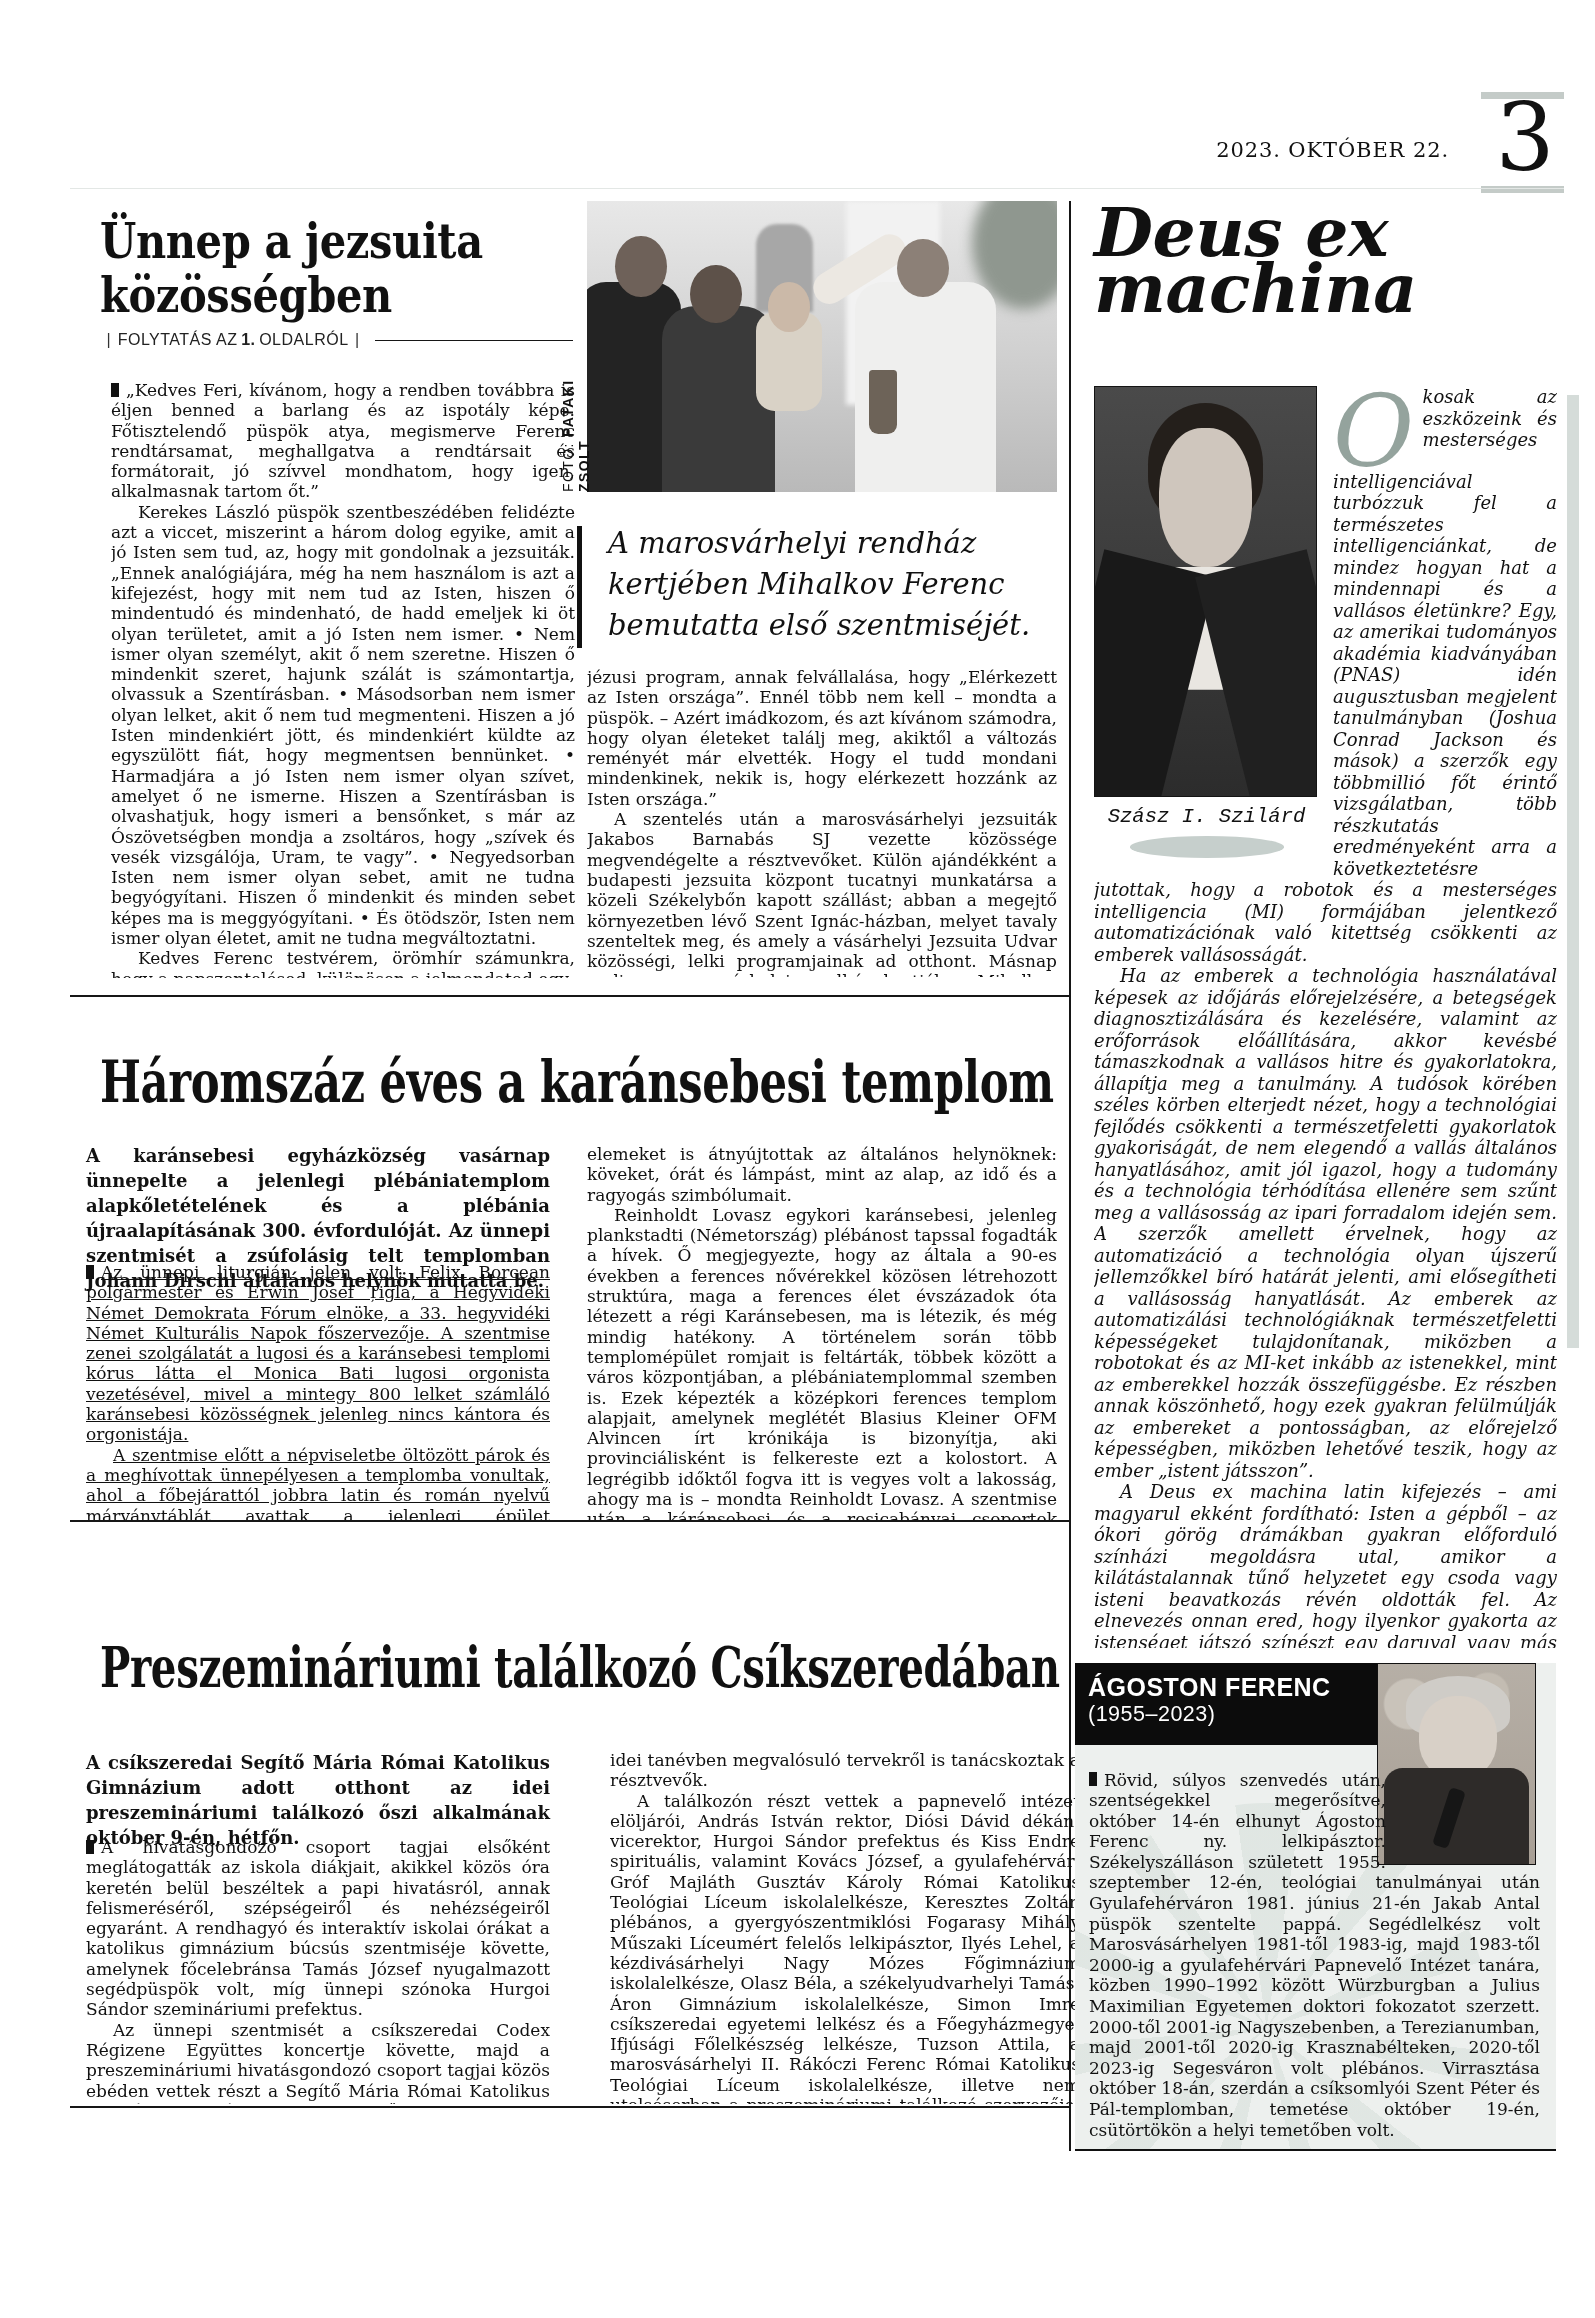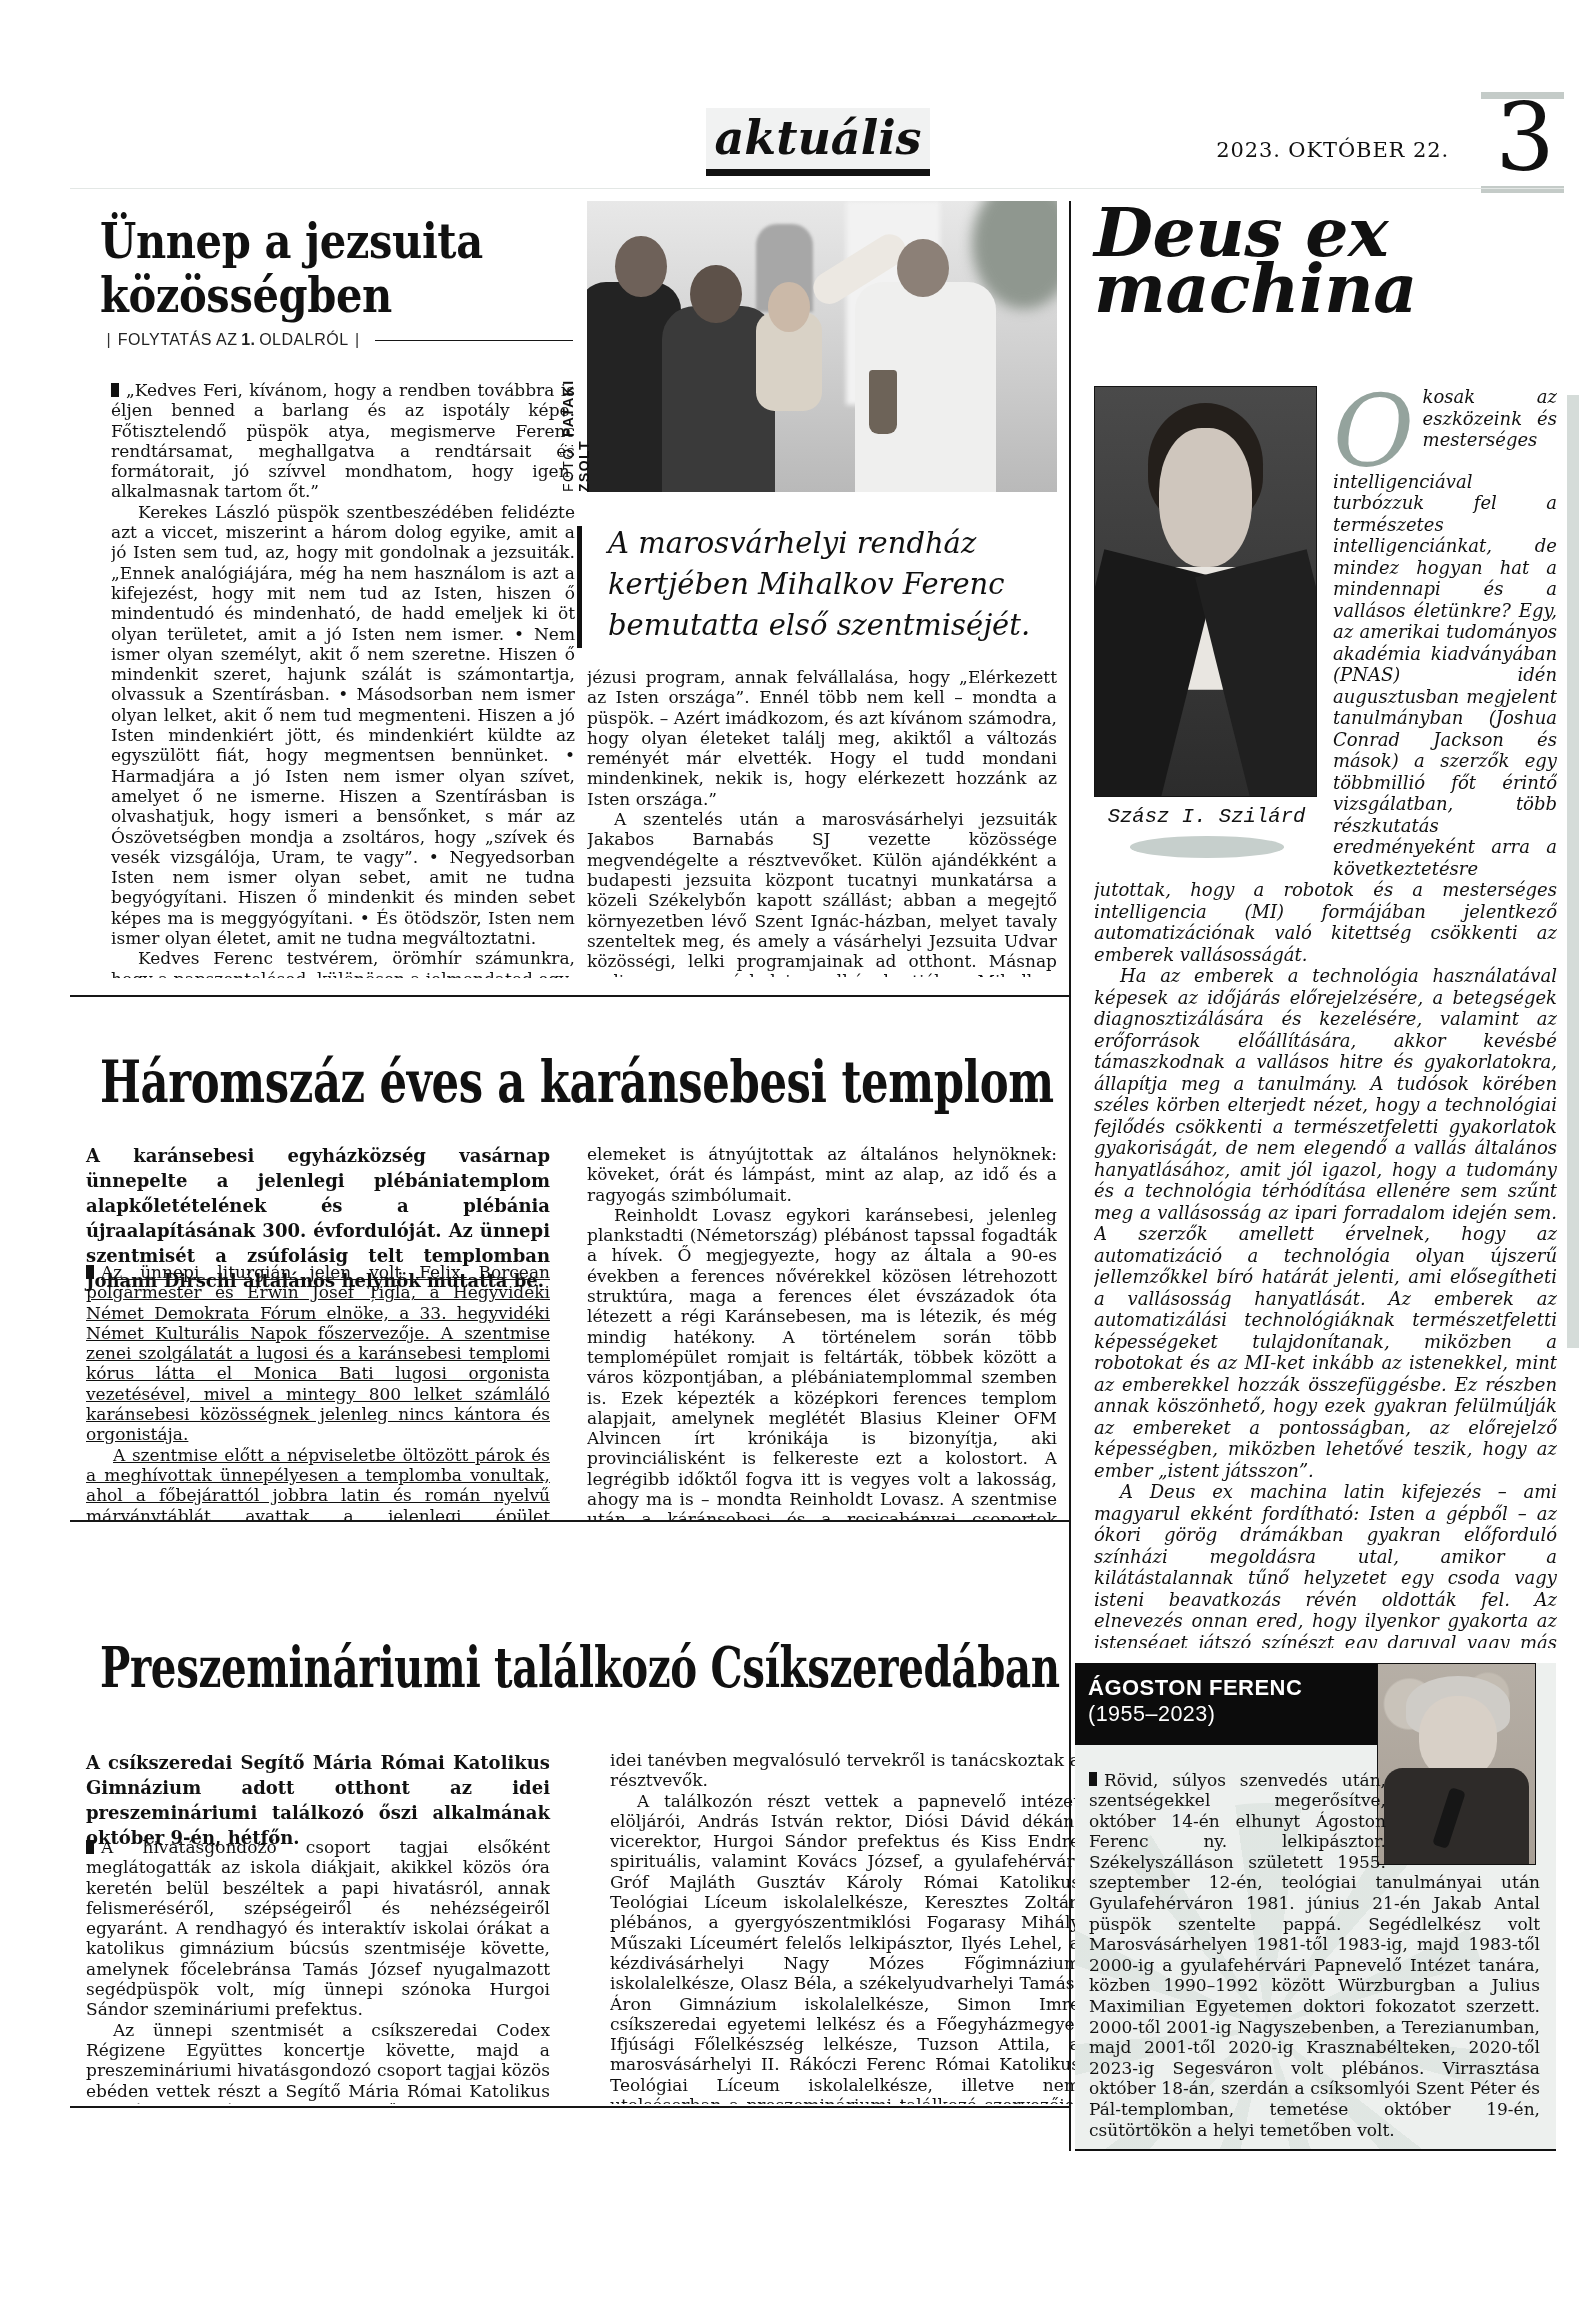--- a/index.html
+++ b/index.html
@@ -101,45 +101,41 @@
   .dropcap{float:left;font-size:99px;line-height:79px;padding:5.6px 8.4px 0 0;color:#94a39d;font-style:italic;}
   .op-graybar{position:absolute;left:1567px;top:395px;width:12px;height:953px;background:#d5dcd9;}
 
   
   .obit{position:absolute;left:1075px;top:1663px;width:481px;height:486px;background:#edf0ee;
         border-bottom:2.8px solid #111;overflow:hidden;}
   .obit-watermark{position:absolute;left:-33px;top:140px;width:449px;height:449px;border-radius:50%;
         background:repeating-conic-gradient(#dde4e0 0 9deg,transparent 9deg 32deg);opacity:.8;}
   .obit-band{position:absolute;left:0;top:0;width:302px;height:82px;background:#0c0c0c;color:#fff;
              font-family:"Liberation Sans",sans-serif;padding-left:13px;box-sizing:border-box;}
-  .obit-name{font-weight:bold;font-size:22px;line-height:29px;margin-top:10.3px;letter-spacing:0.5px;}
+  .obit-name{font-weight:bold;font-size:25px;line-height:29px;margin-top:10.3px;letter-spacing:0.5px;}
   .obit-years{font-weight:normal;font-size:21.5px;line-height:25px;letter-spacing:0.5px;}
   .obit-photo{position:absolute;left:302px;top:0;width:159px;height:202px;border:1.9px solid #111;box-sizing:border-box;
       background:
         radial-gradient(circle at 20% 20%, #c9c3ba 0 12%, transparent 13%),
         radial-gradient(circle at 70% 15%, #c3bcb2 0 10%, transparent 11%),
         linear-gradient(180deg,#b6afa6 0%,#a89f95 100%);overflow:hidden;}
   .obp-hair{position:absolute;left:18%;top:6%;width:66%;height:30%;background:#cfccc7;border-radius:50% 50% 30% 30%;}
   .obp-face{position:absolute;left:26%;top:16%;width:50%;height:42%;background:#d8d0c7;border-radius:46%;}
   .obp-body{position:absolute;left:4%;top:52%;width:92%;height:50%;background:#2e2b29;border-radius:18.7px 18.7px 0 0;}
   .obp-mic{position:absolute;left:40%;top:62%;width:10%;height:30%;background:#161616;transform:rotate(18deg);border-radius:4.7px;}
   .obit-body{position:absolute;left:0;top:82px;width:100%;height:383px;box-sizing:border-box;
              padding:7.5px 16px 0 14px;font-size:17px;line-height:20.6px;text-align:justify;}
   .obit-spacer{float:right;width:154px;height:118px;}
 </style>
 </head>
 <body>
 
 <div class="page">
 
 
-  <div class="section-tab">
-    <div class="section-text">aktuális</div>
-    <div class="section-bar"></div>
-  </div>
 
   <div class="issue-date">2023. OKTÓBER 22.</div>
 
   <div class="pagenum-bar" style="top:92px;"></div>
   <div class="pagenum">3</div>
   <div class="pagenum-bar" style="top:186px;"></div>
   <div class="header-rule"></div>
 
   <div class="vrule-main"></div>
 

